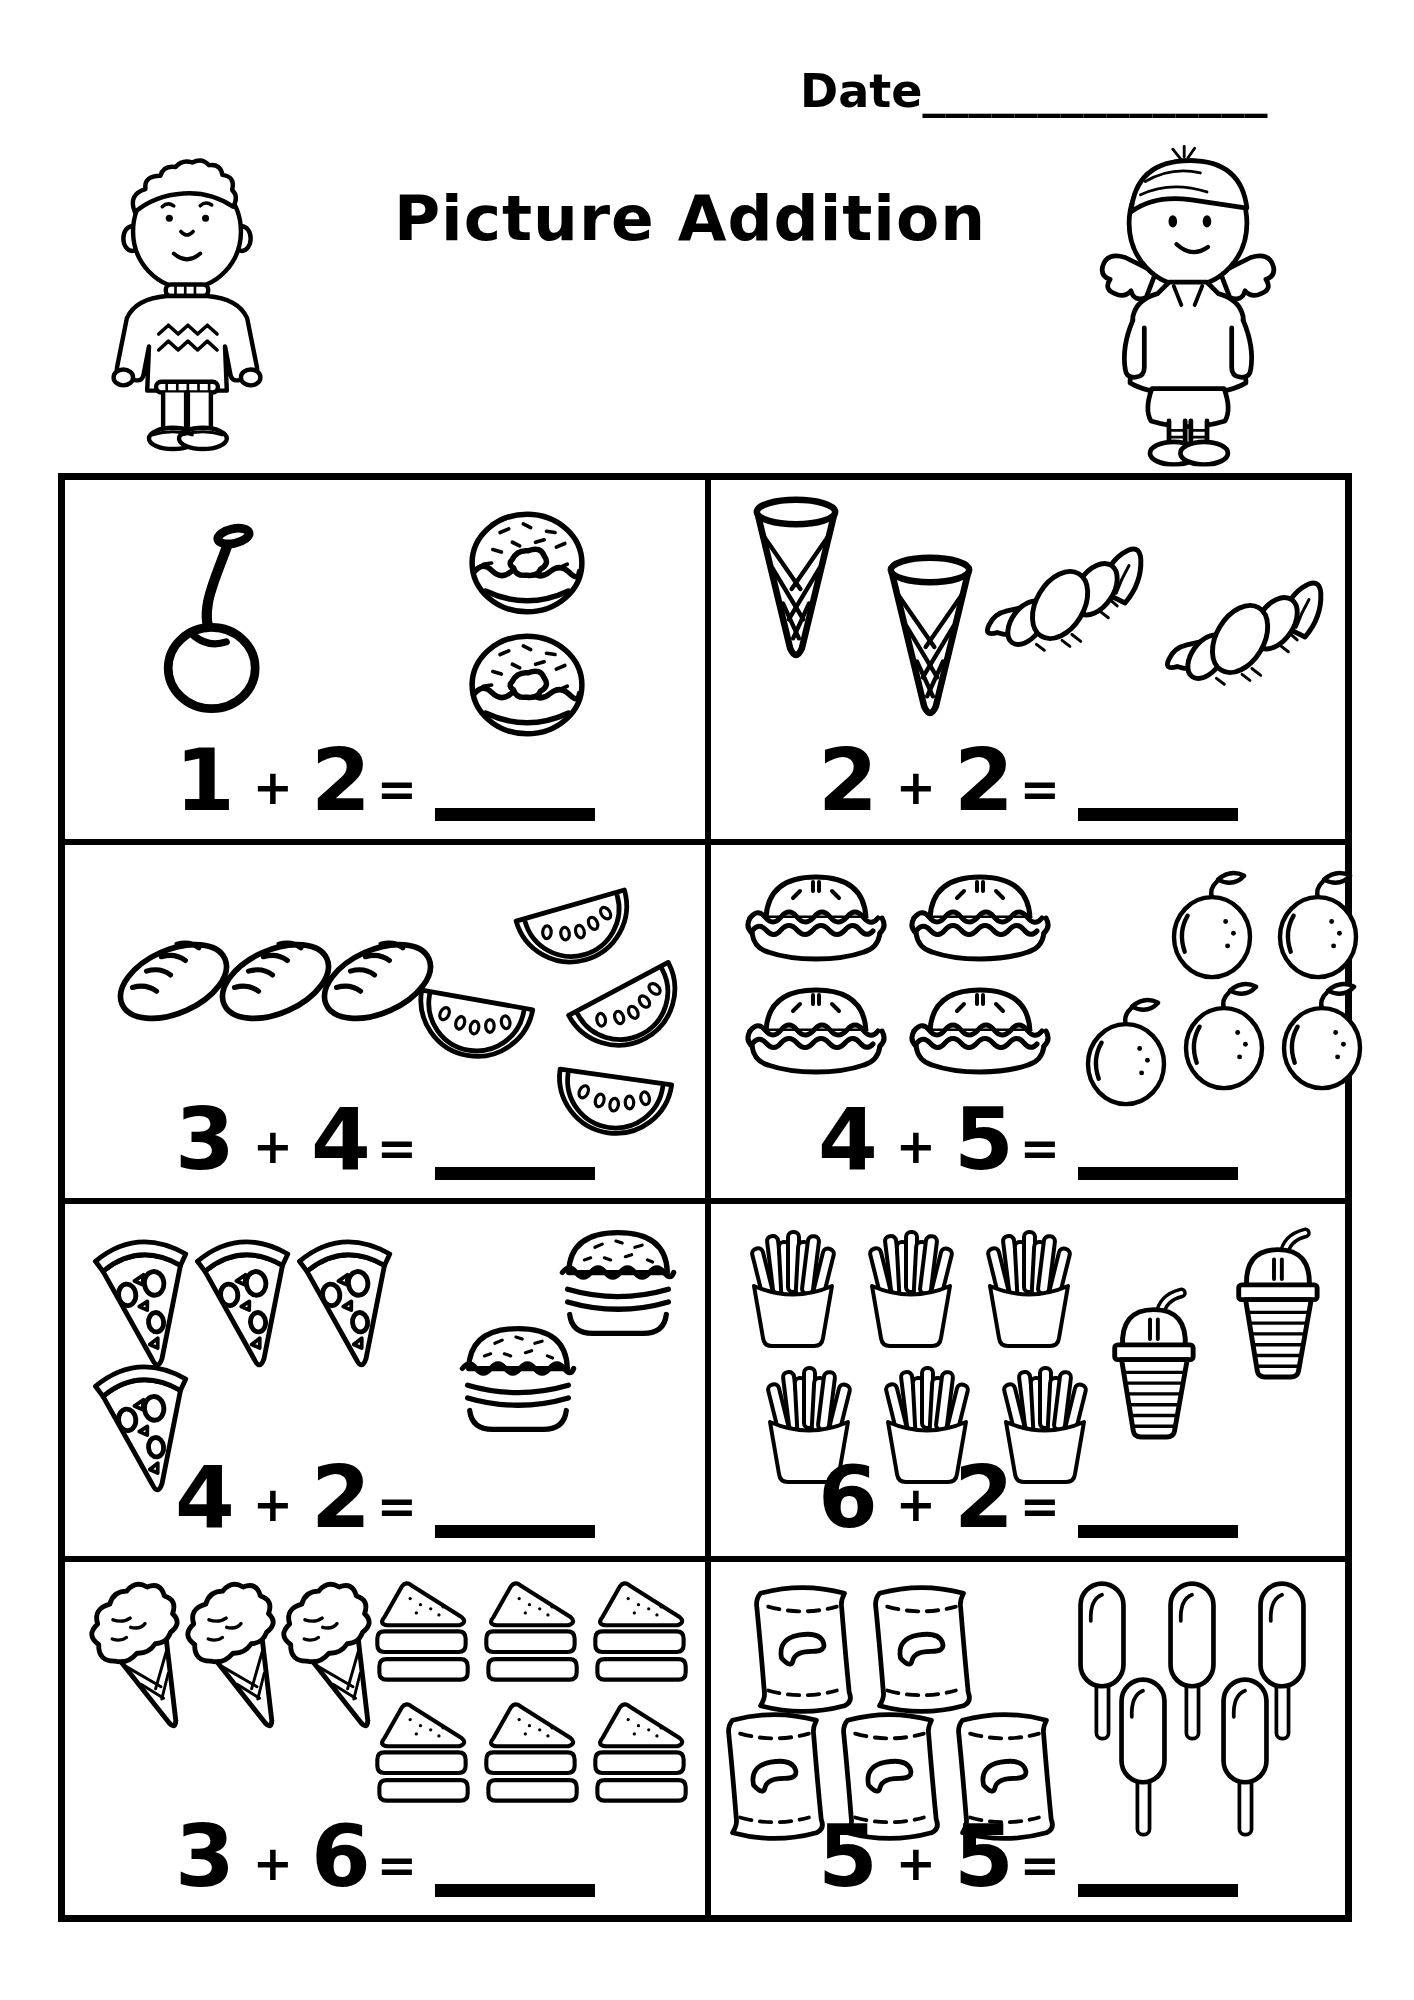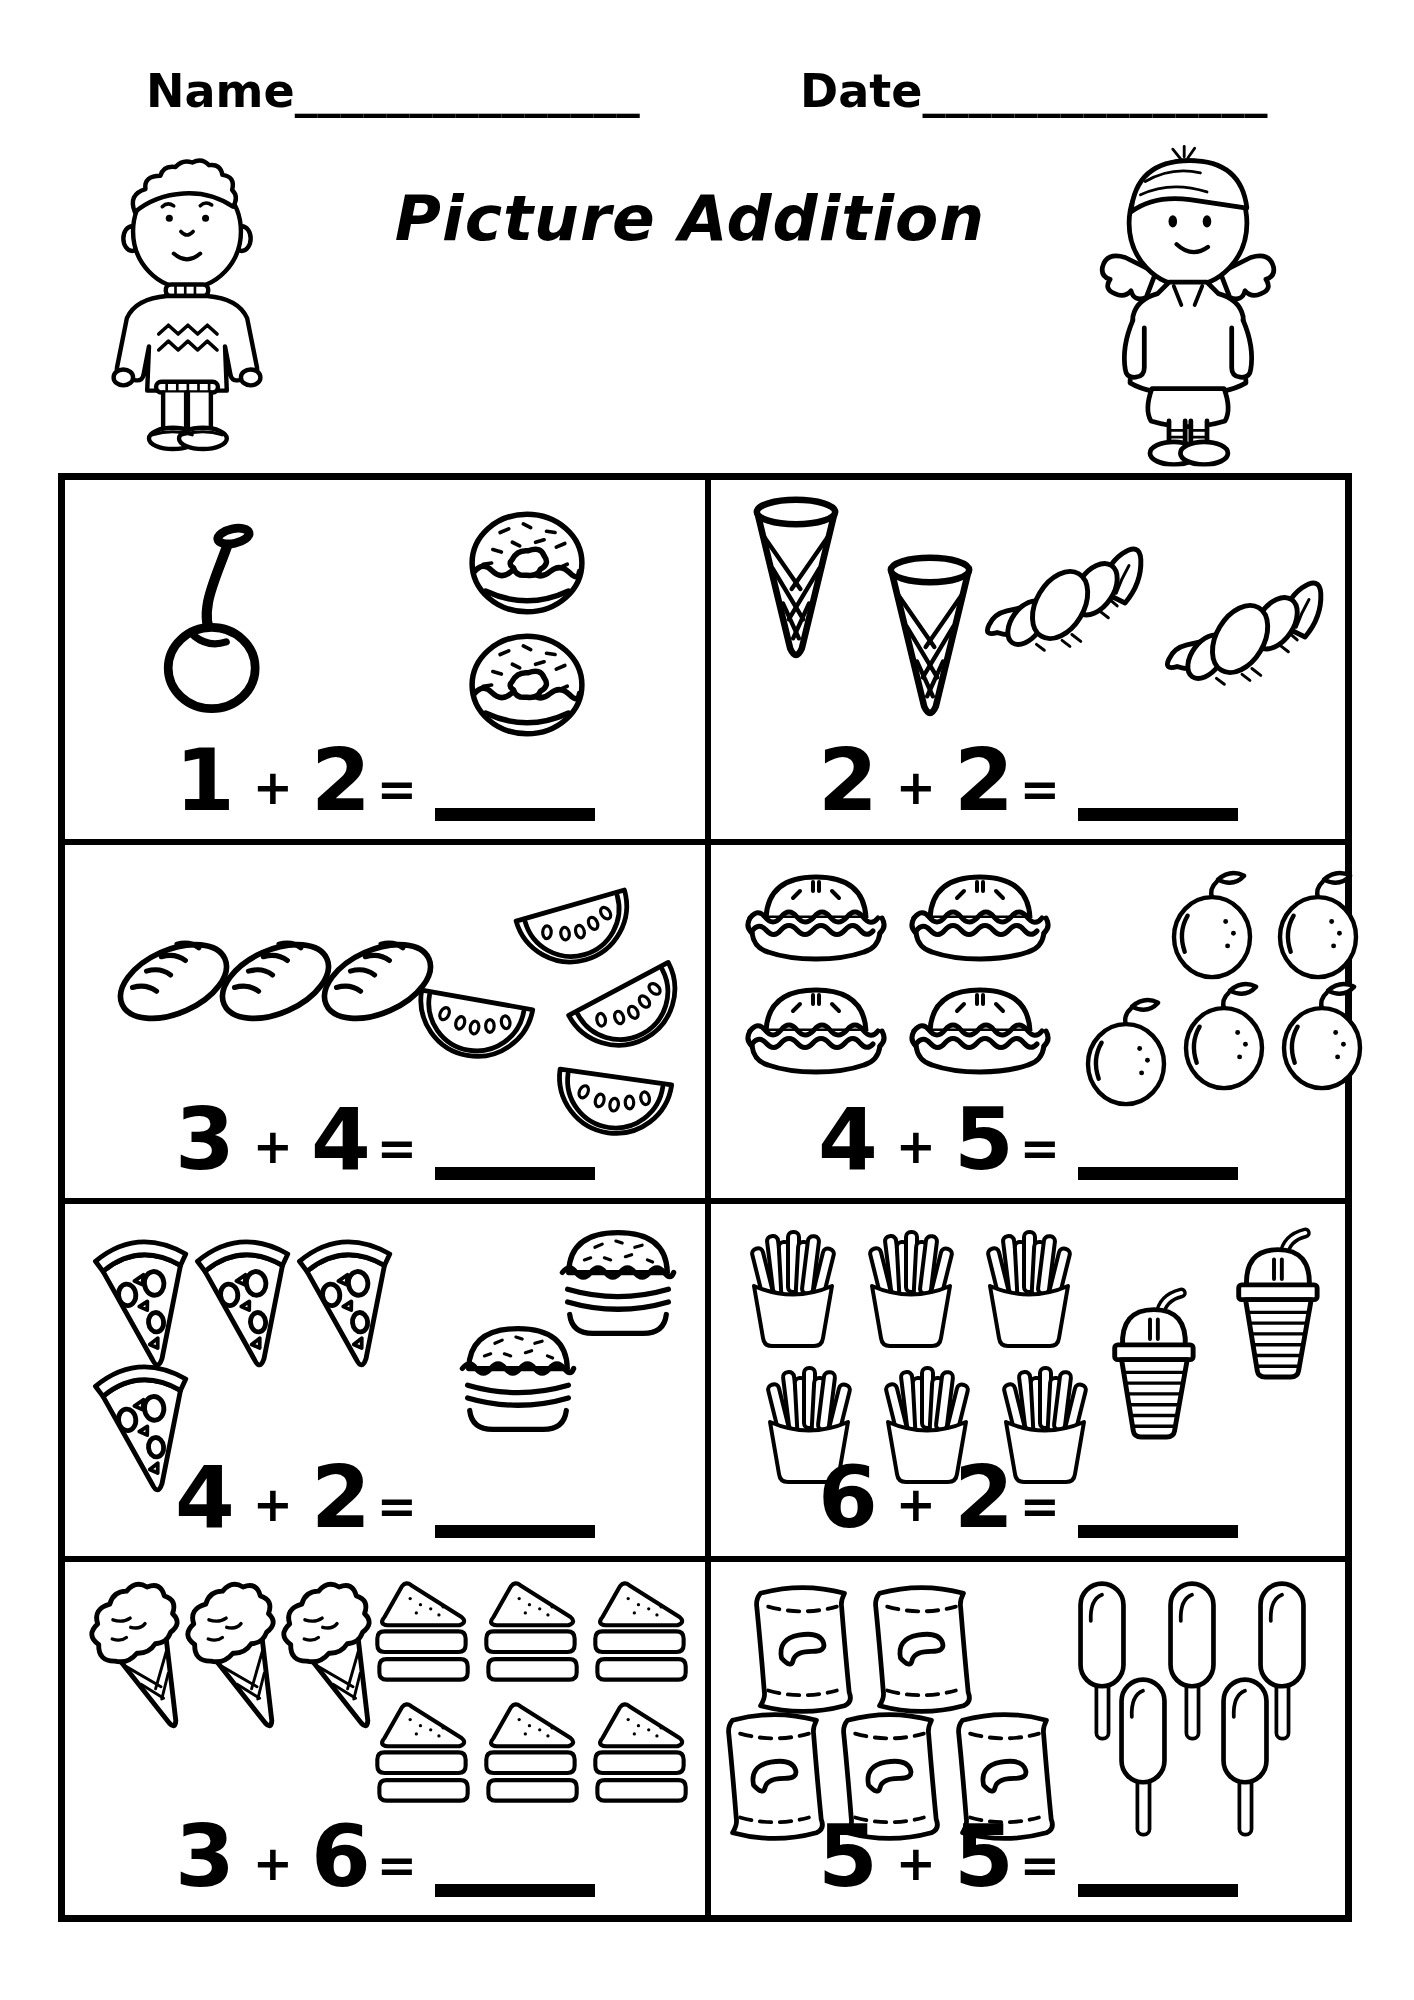--- a/index.html
+++ b/index.html
@@ -4,21 +4,21 @@
 <style>
   html,body{margin:0;padding:0;background:#e8e8e8;}
   #page{position:relative;width:1414px;height:2000px;background:#fff;margin:0 auto;
         font-family:"DejaVu Sans","Liberation Sans",sans-serif;color:#000;overflow:hidden;}
 
   
   .hdr-label{position:absolute;top:64px;font-size:46px;font-weight:bold;letter-spacing:0px;white-space:nowrap;}
   #name-label{left:146px;}
   #date-label{left:800px;}
   #title{position:absolute;top:182px;left:0;width:1380px;text-align:center;
-         font-size:63px;font-weight:bold;letter-spacing:1px;font-style:italic;}
+         font-size:63px;font-weight:bold;letter-spacing:1px;}
   #subtitle{position:absolute;top:286px;left:0;width:1414px;text-align:center;
             font-size:28px;font-weight:bold;}
   #boy-art{position:absolute;left:103px;top:138px;width:168px;height:332px;}
   #girl-art{position:absolute;left:1093px;top:140px;width:190px;height:330px;}
 
   
   #grid{position:absolute;left:58px;top:473px;width:1294px;height:1449px;
         border:7px solid #000;box-sizing:border-box;display:grid;
         grid-template-columns:1fr 1fr;grid-template-rows:repeat(4,1fr);background:#fff;}
   .cell{position:relative;box-sizing:border-box;overflow:visible;}
@@ -386,21 +386,20 @@
       <path d="M80,292 v28 h17 v-28 M103,292 v28 h17 v-28"></path>
       <path fill="none" stroke-width="3" d="M80,302 h17 M103,302 h17 M80,309 h17 M103,309 h17"></path>
       <ellipse cx="85" cy="326" rx="25" ry="12"></ellipse>
       <ellipse cx="117" cy="326" rx="25" ry="12"></ellipse>
     </g>
   </symbol>
 </defs>
 </svg>
 
 <div id="page">
-  <span id="name-label" class="hdr-label">Name_______________</span>
   <span id="date-label" class="hdr-label">Date_______________</span>
 
   <div id="title">Picture Addition</div>
 
   <svg id="boy-art" viewBox="0 0 190 340">
     <use href="#sym-boy"></use>
   </svg>
   <svg id="girl-art" viewBox="0 0 200 340">
     <use href="#sym-girl"></use>
   </svg>

